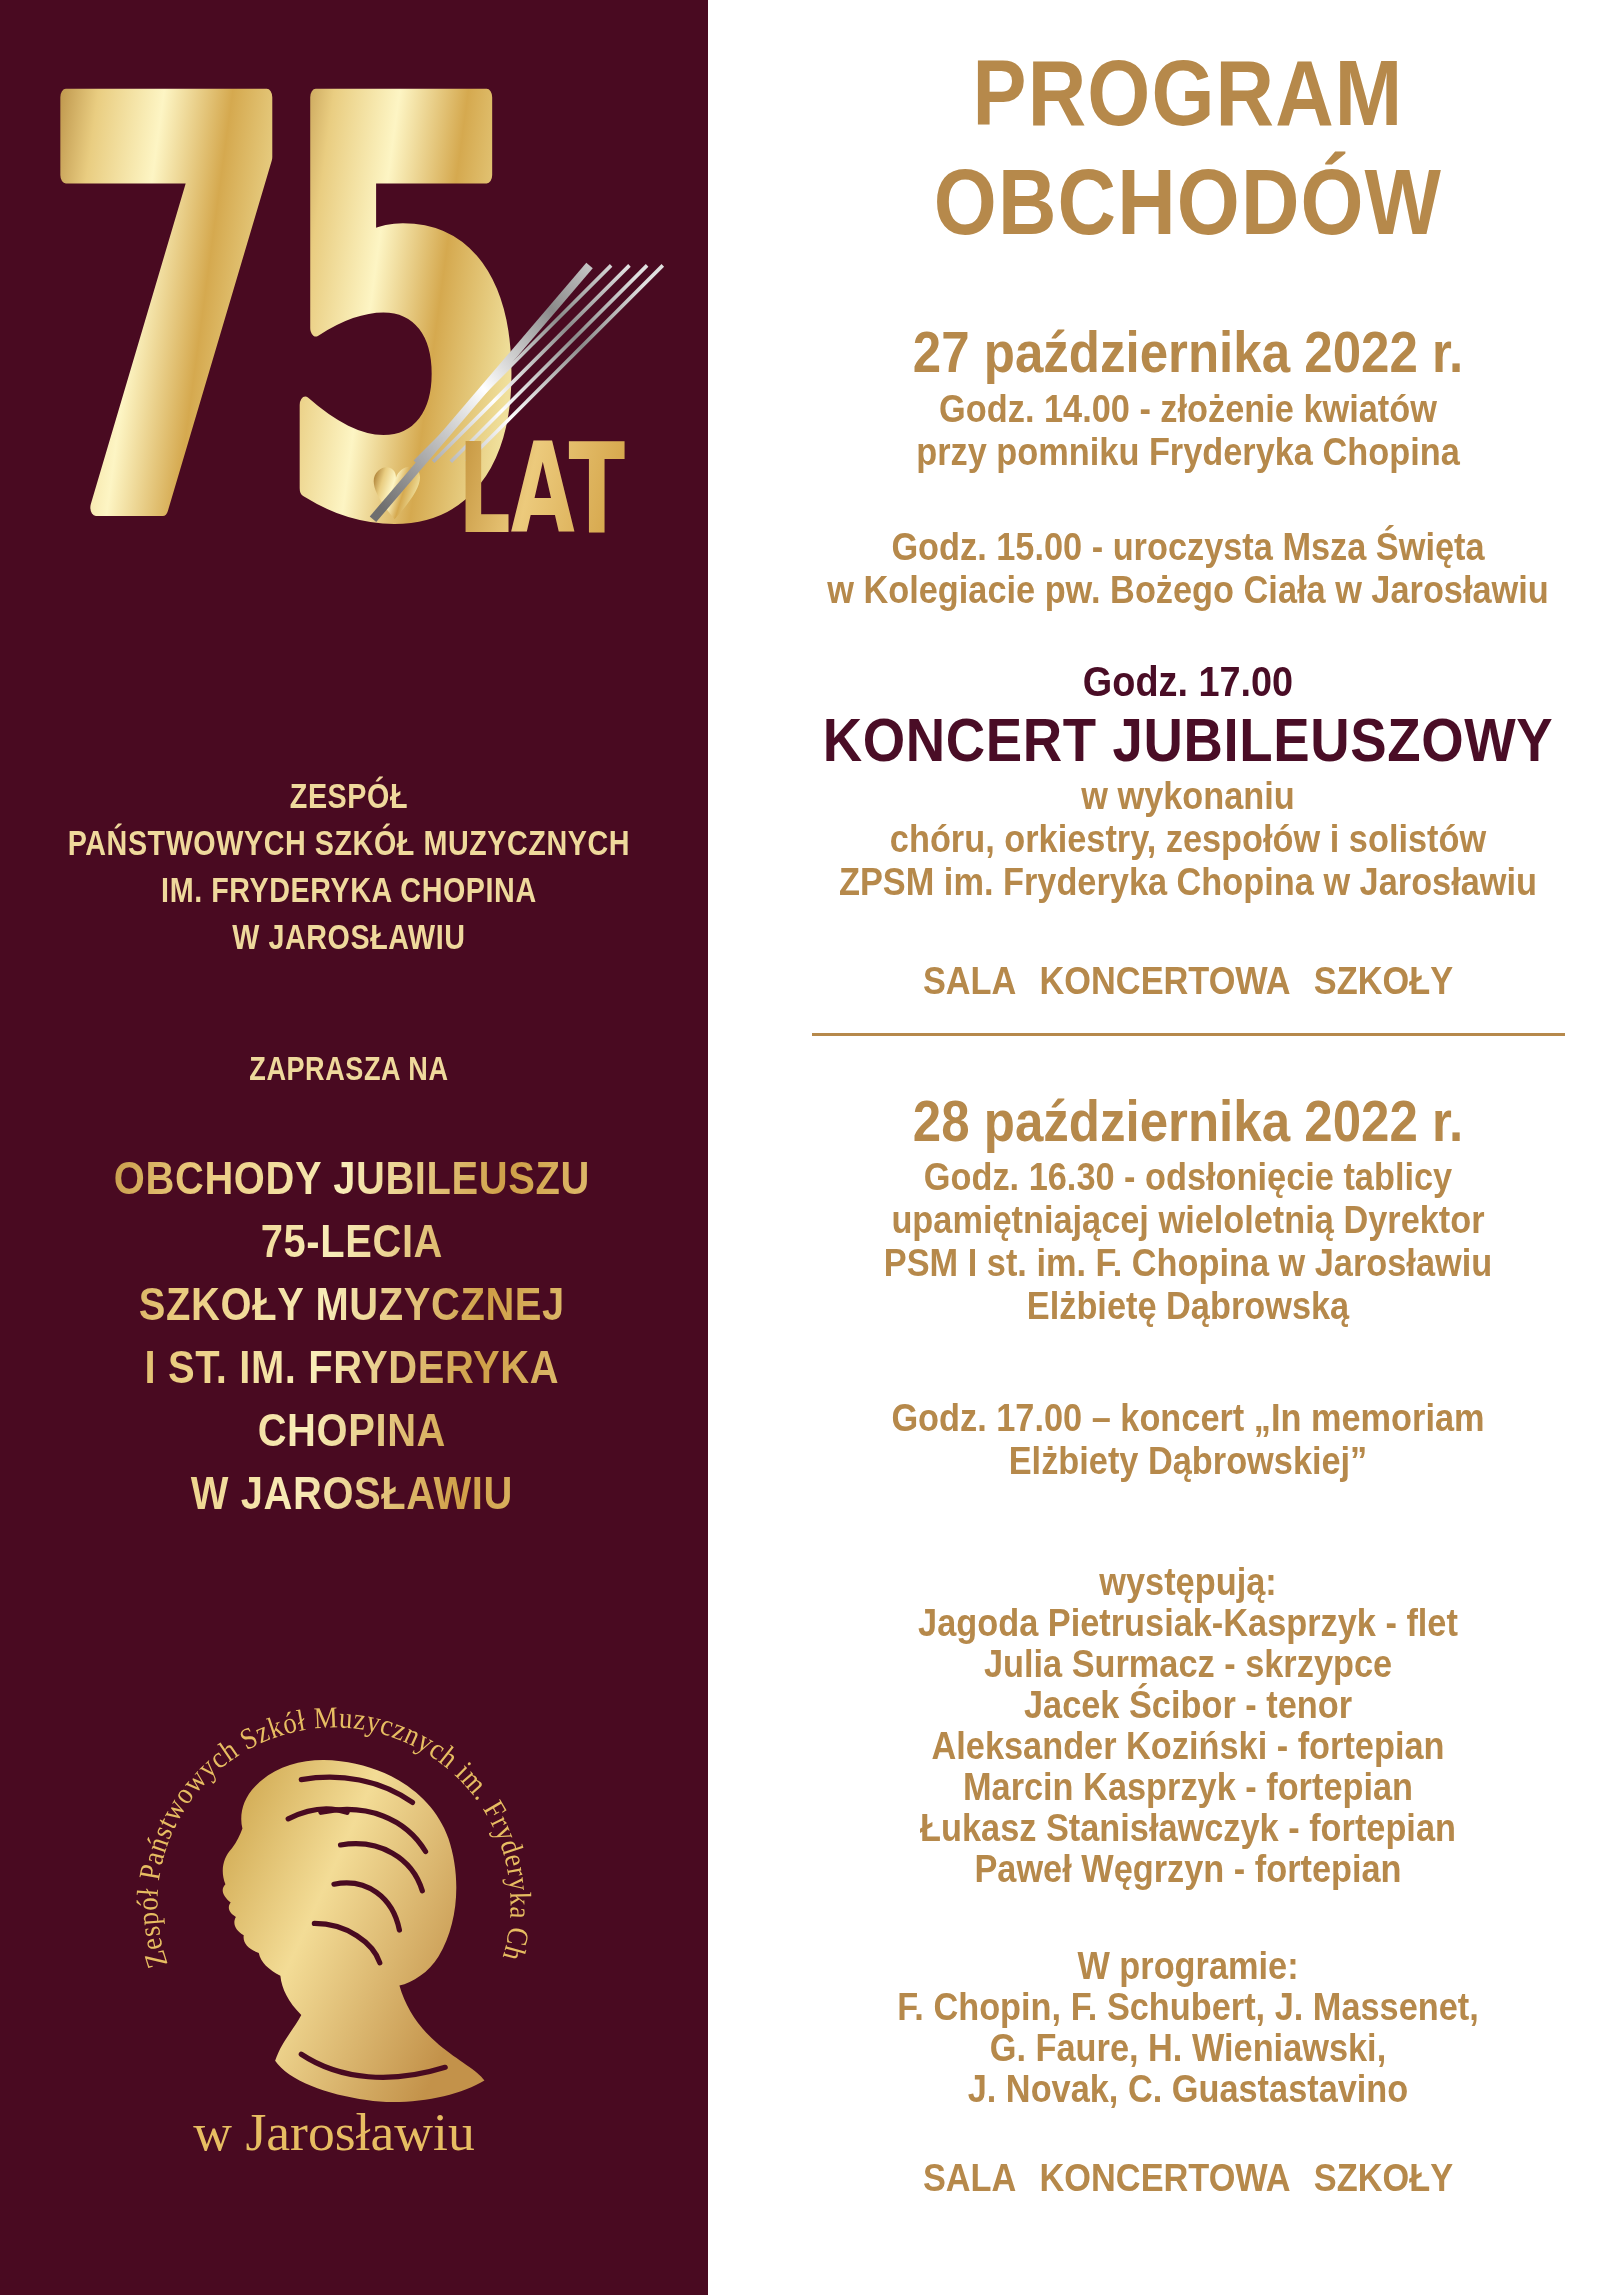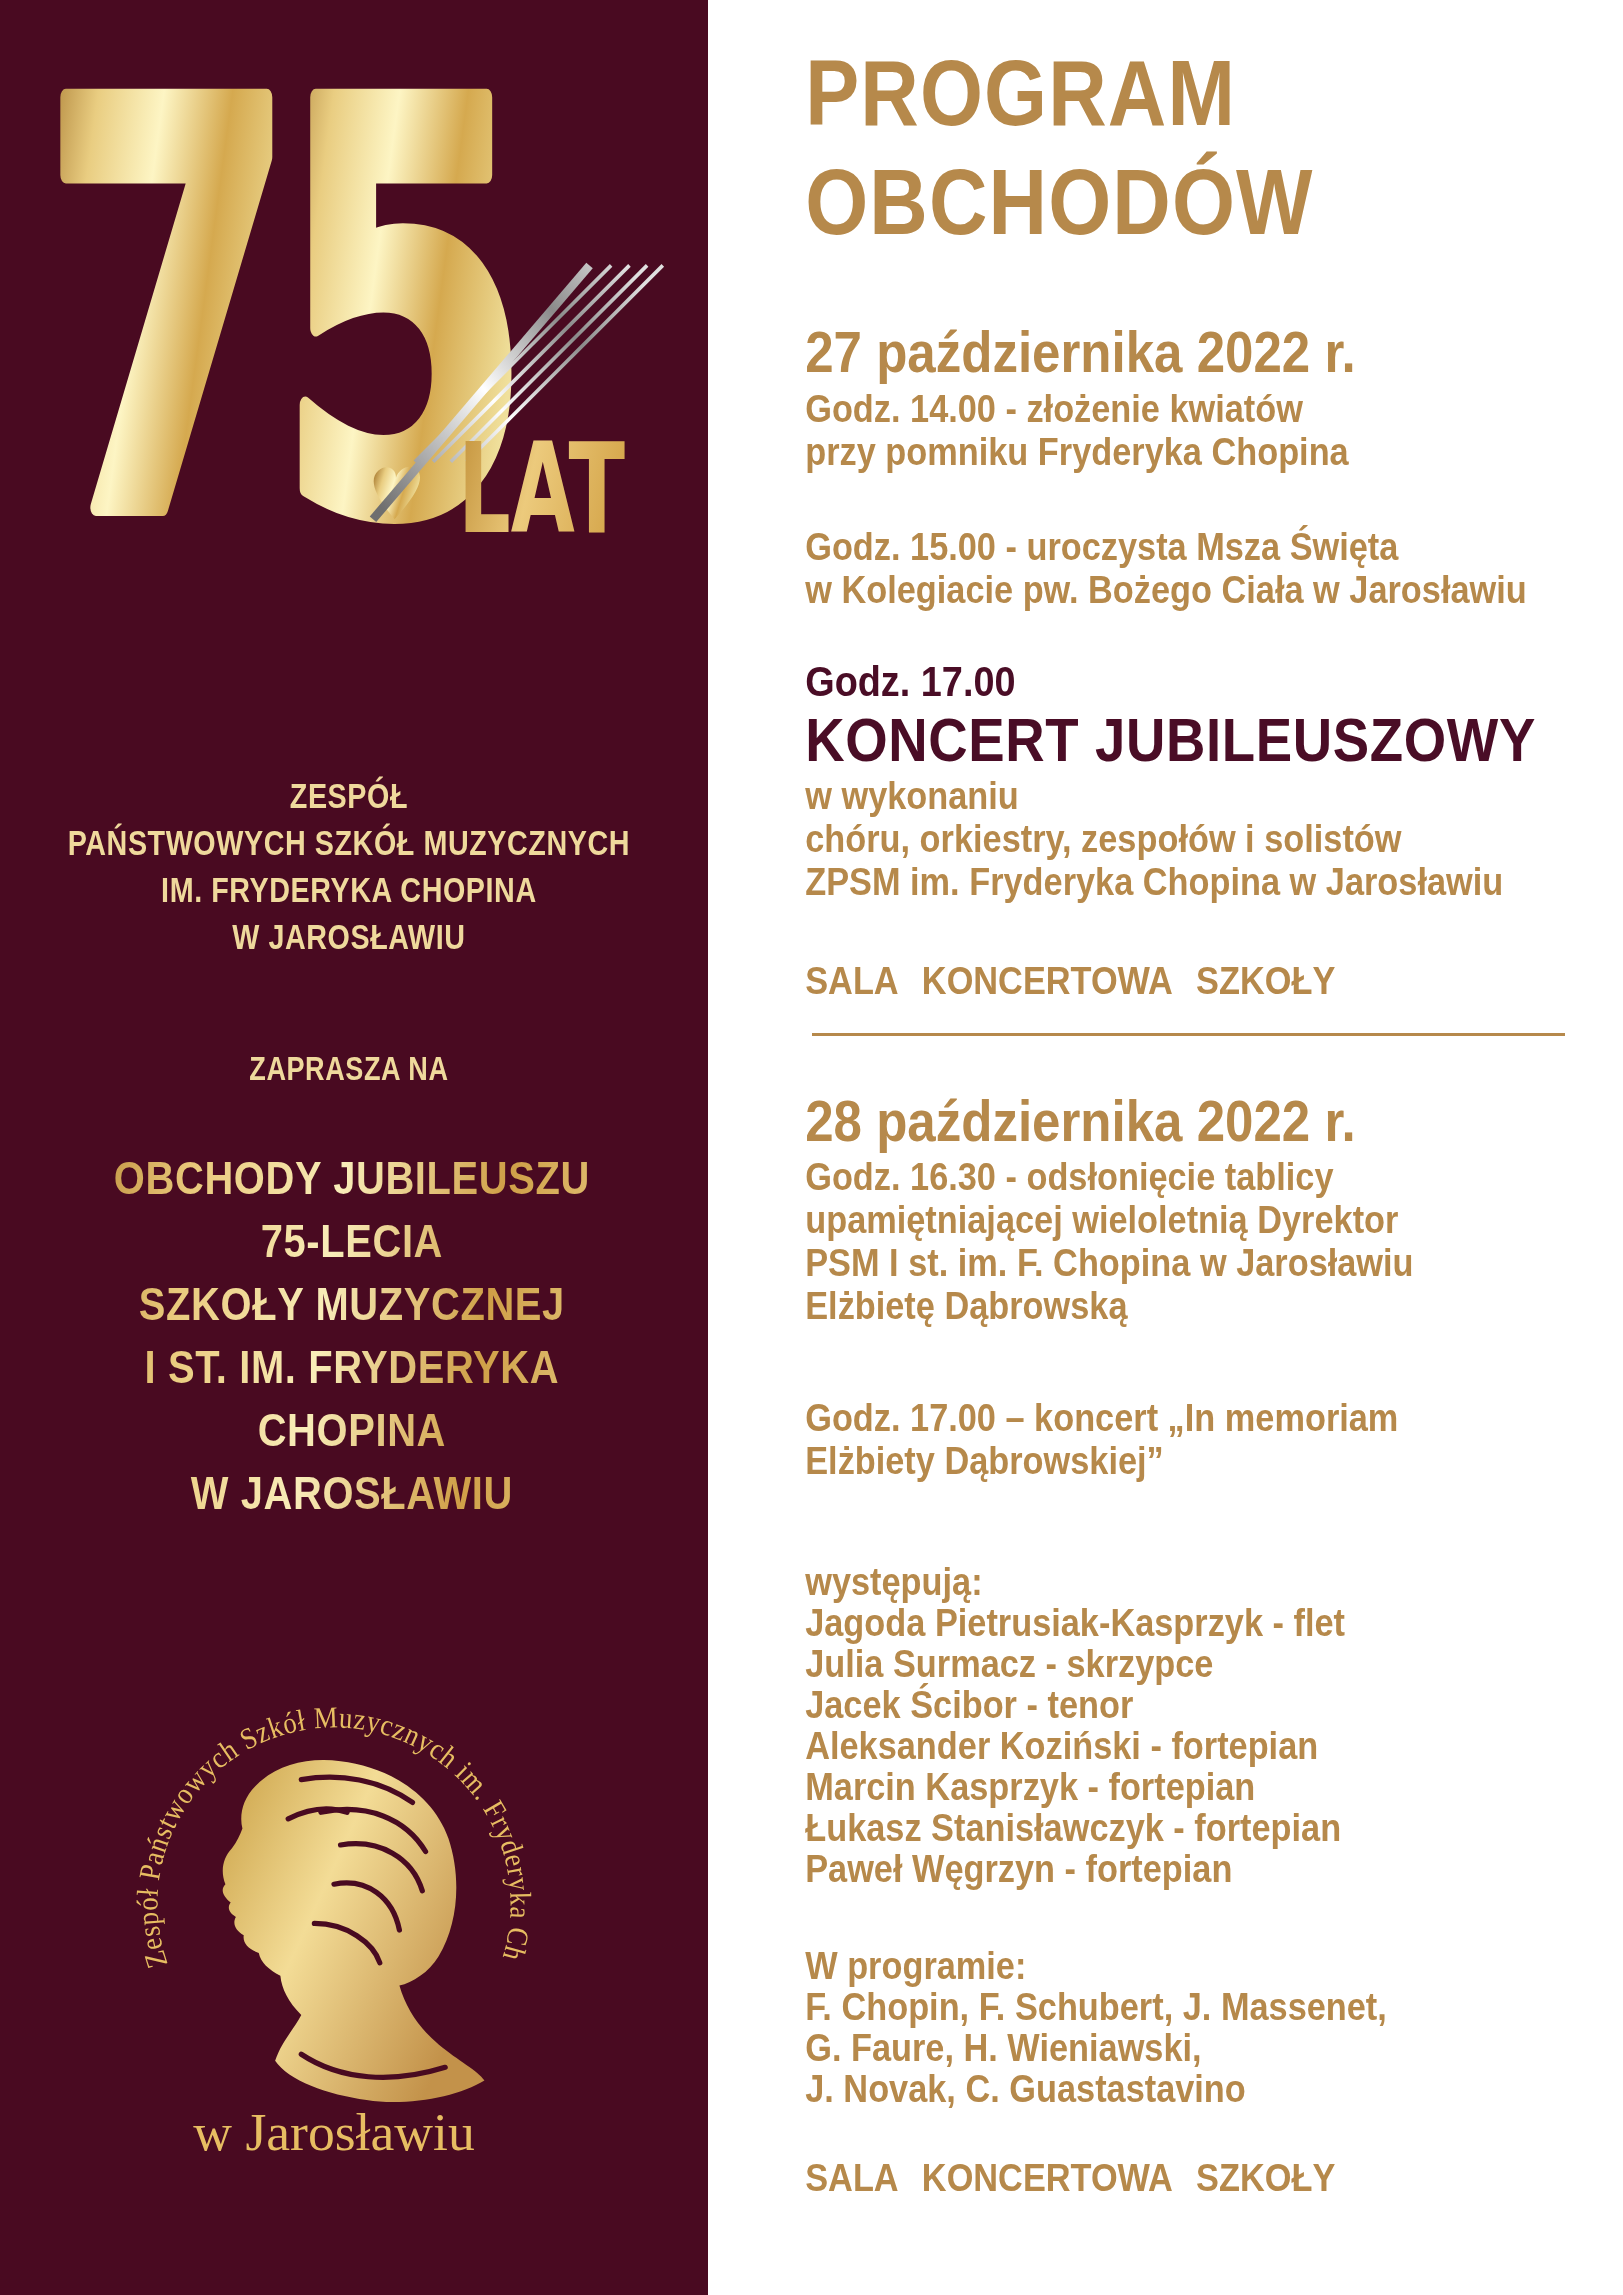--- a/index.html
+++ b/index.html
@@ -40,21 +40,21 @@
     .jubilee-block{
       background:linear-gradient(100deg,#b07c28 0%,#e9c97b 22%,#f9edb9 45%,#cf9f47 70%,#f0dc99 100%);
       -webkit-background-clip:text;background-clip:text;color:transparent;
     }
   }
   .seal{position:absolute;left:92px;top:1688px;width:484px;height:484px;overflow:visible;}
 
   
   .program-col{
     position:absolute;left:708px;top:0;right:0;height:2295px;
-    color:#b6894b;padding-left:25px;box-sizing:border-box;margin-left:20px;
+    text-align:center;color:#b6894b;padding-left:25px;box-sizing:border-box;margin-left:20px;
   }
   .tblock{transform:scaleX(0.88);transform-origin:50% 0;font-weight:bold;}
   .title{font-size:92px;line-height:1.18;letter-spacing:1.3px;margin-top:39px;}
   .date-h{font-size:58px;line-height:1.18;margin-top:62px;}
   .body-l{font-size:39px;line-height:43px;}
   .gap80{margin-top:52px;}
   .gap70{margin-top:46px;}
   .maroon{color:#4a0d26;}
   .time-h{font-size:43px;line-height:48px;}
   .concert-h{font-size:62px;line-height:69px;letter-spacing:0.7px;}

